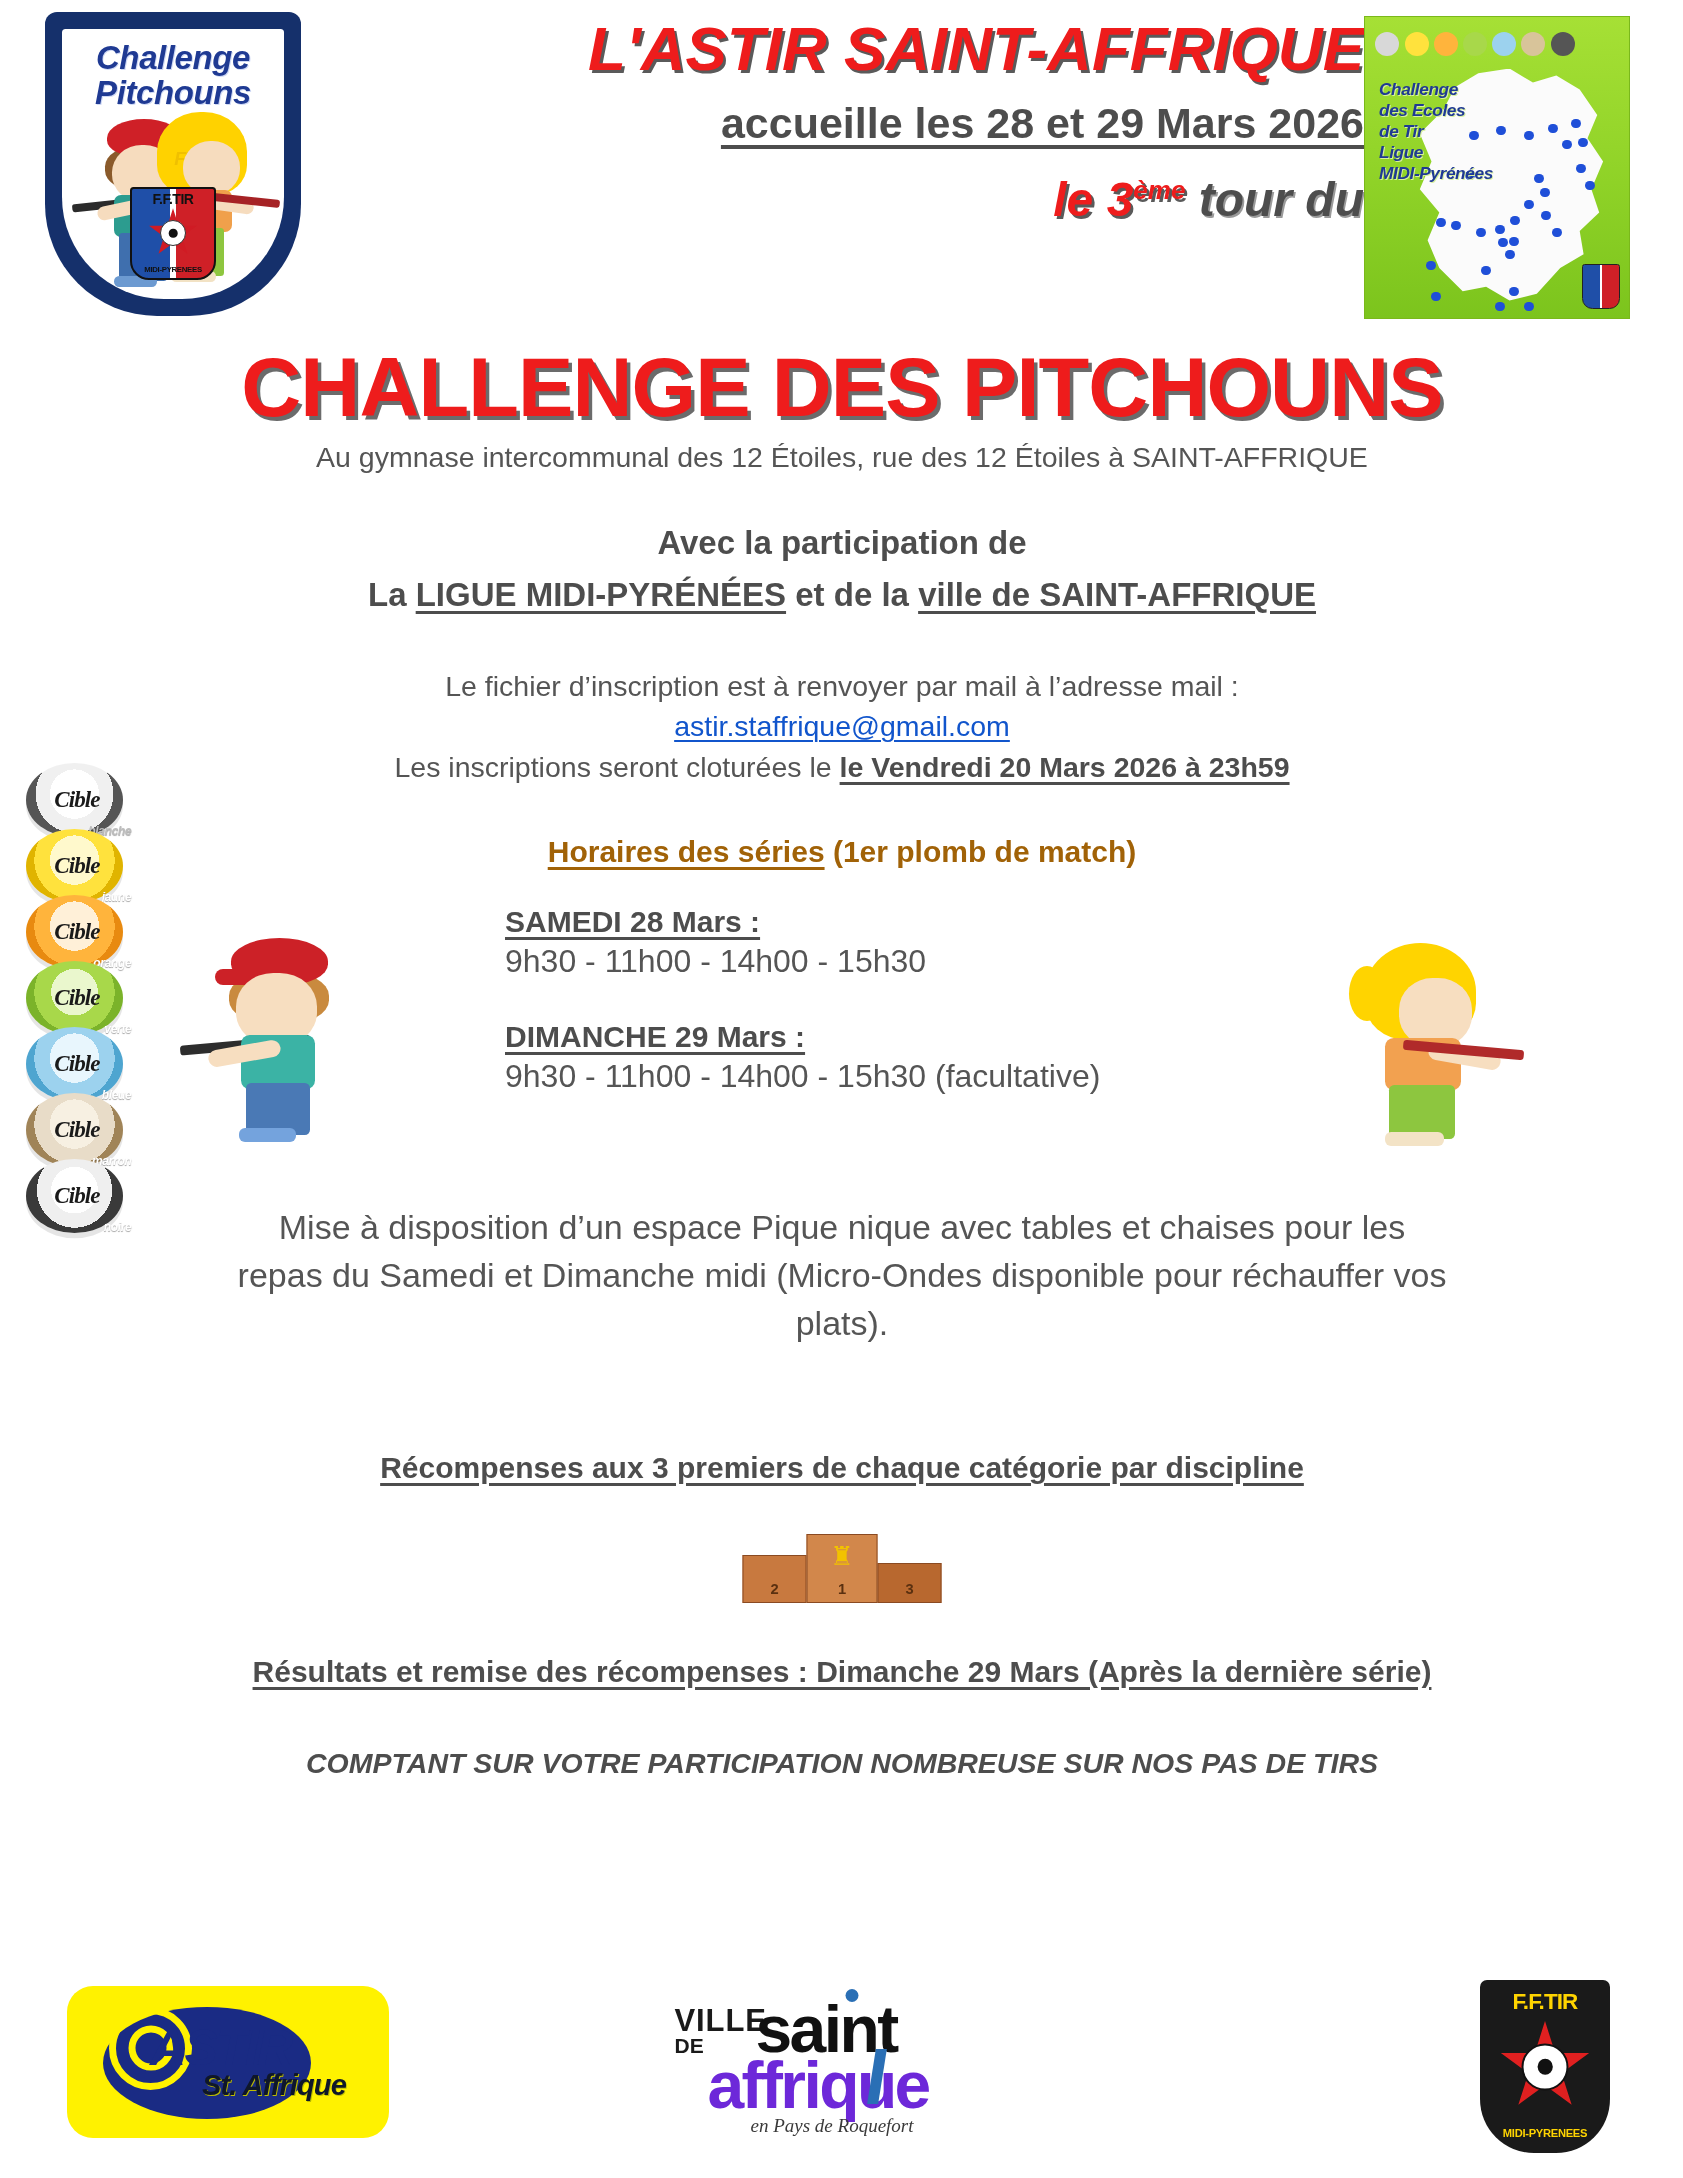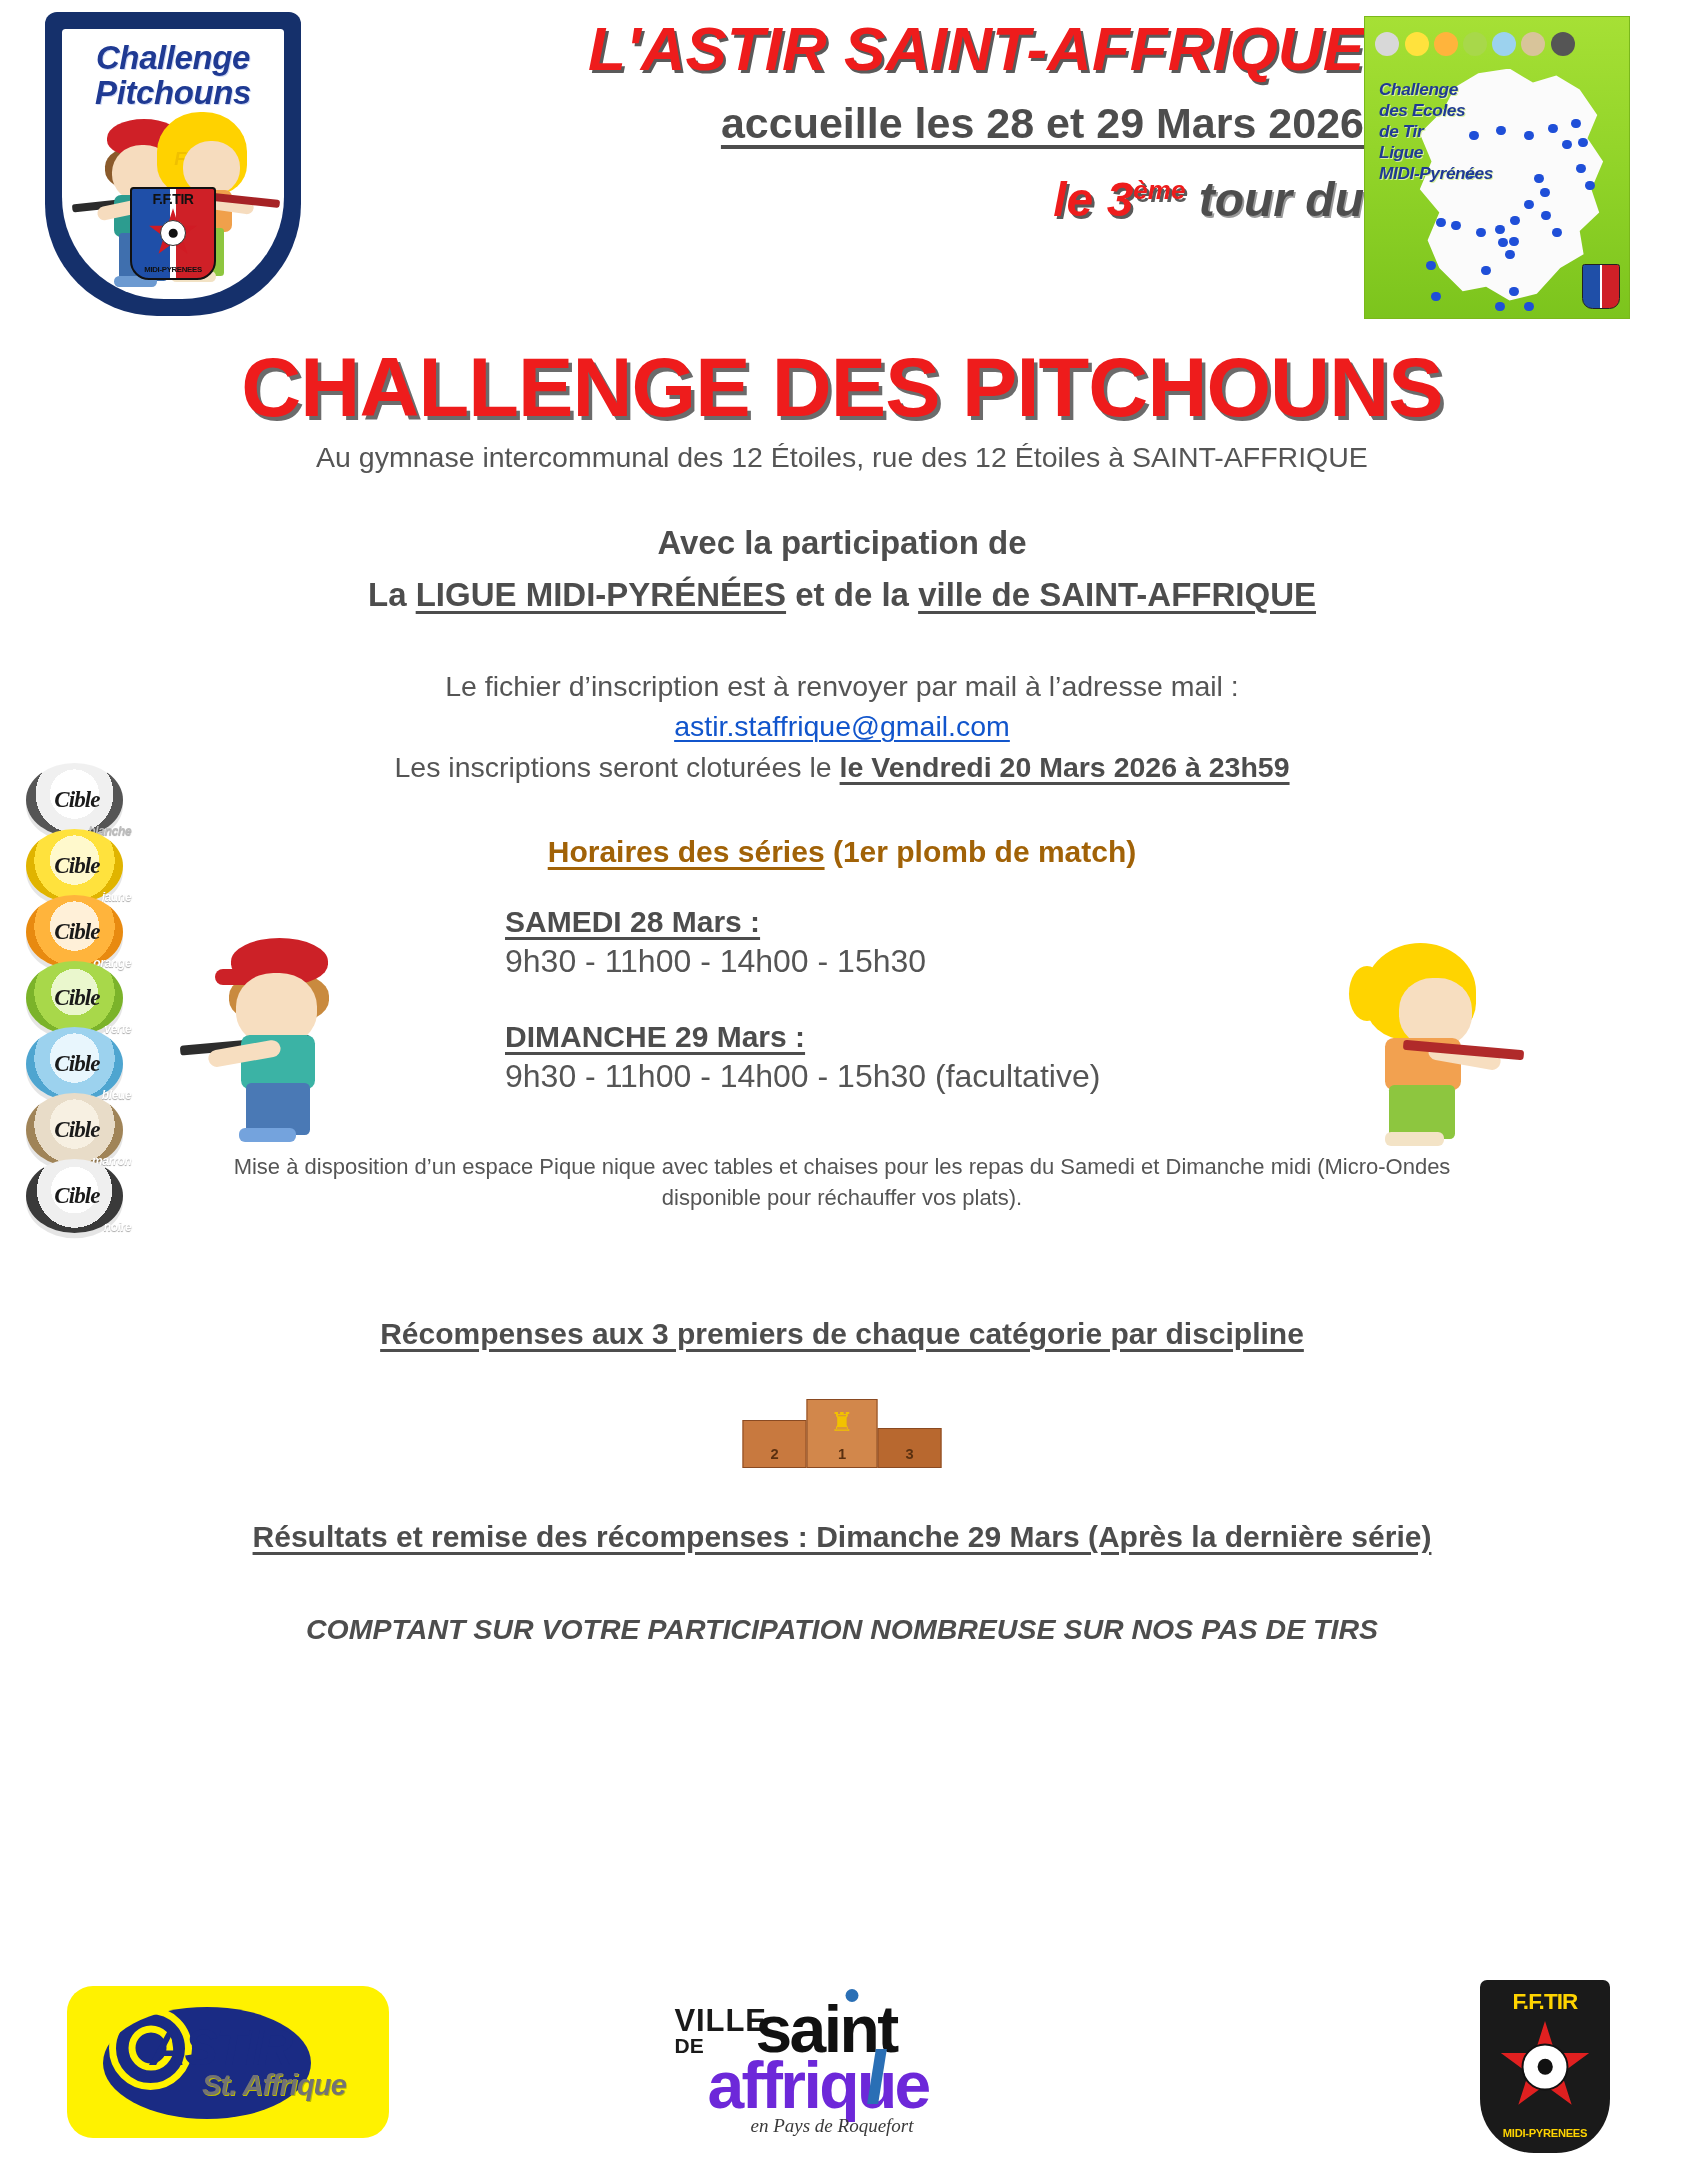--- a/index.html
+++ b/index.html
@@ -218,22 +218,22 @@
     margin-top:36px;
     position:relative;
     text-align:left;
   }
   .sched-inner { margin-left:505px; }
   .day { font-size:30px; font-weight:bold; color:#4d4d4d; }
   .times { font-size:32px; color:#555; margin-top:4px; }
   .day2 { margin-top:40px; }
 
   .picnic {
-    font-size:22px; color:#555;
-    margin-top:56px;
+    font-size:34px; color:#555;
+    margin-top:108px;
     line-height:1.42;
     padding:0 233px;
   }
   .recompenses {
     font-size:30px; font-weight:bold; color:#4d4d4d;
     margin-top:104px;
   }
   .resultats {
     font-size:30px; font-weight:bold; color:#4d4d4d;
     margin-top:48px;
@@ -337,21 +337,21 @@
     width:31px;height:31px;border-radius:50%;border:7px solid #fff200;
   }
   .astir-logo .word {
     position:absolute; left:83px; top:33px;
     font-size:50px; font-weight:bold; font-style:italic;
     color:#1a2b84; letter-spacing:-1.7px;
   }
   .astir-logo .sub {
     position:absolute; left:135px; top:83px;
     font-size:29px; font-weight:bold; font-style:italic;
-    color:#737373; letter-spacing:-0.9px;
+    color:#0f172a; letter-spacing:-0.9px;
     text-shadow:0.9px 0.9px 0 #bdbd00;
   }
 
   .ville-logo {
     position:absolute; left:50%; transform:translateX(-50%); top:0;
     width:363px; height:173px; text-align:left;
   }
   .ville-logo .ville { position:absolute; left:14px; top:22.5px; font-size:31px; font-weight:bold; color:#1a1a1a; letter-spacing:0.9px;}
   .ville-logo .de    { position:absolute; left:14px; top:54px; font-size:21px; font-weight:bold; color:#1a1a1a;}
   .ville-logo .saint { position:absolute; left:95px; top:10.4px; font-size:66px; font-weight:bold; color:#111; letter-spacing:-2.6px;}

